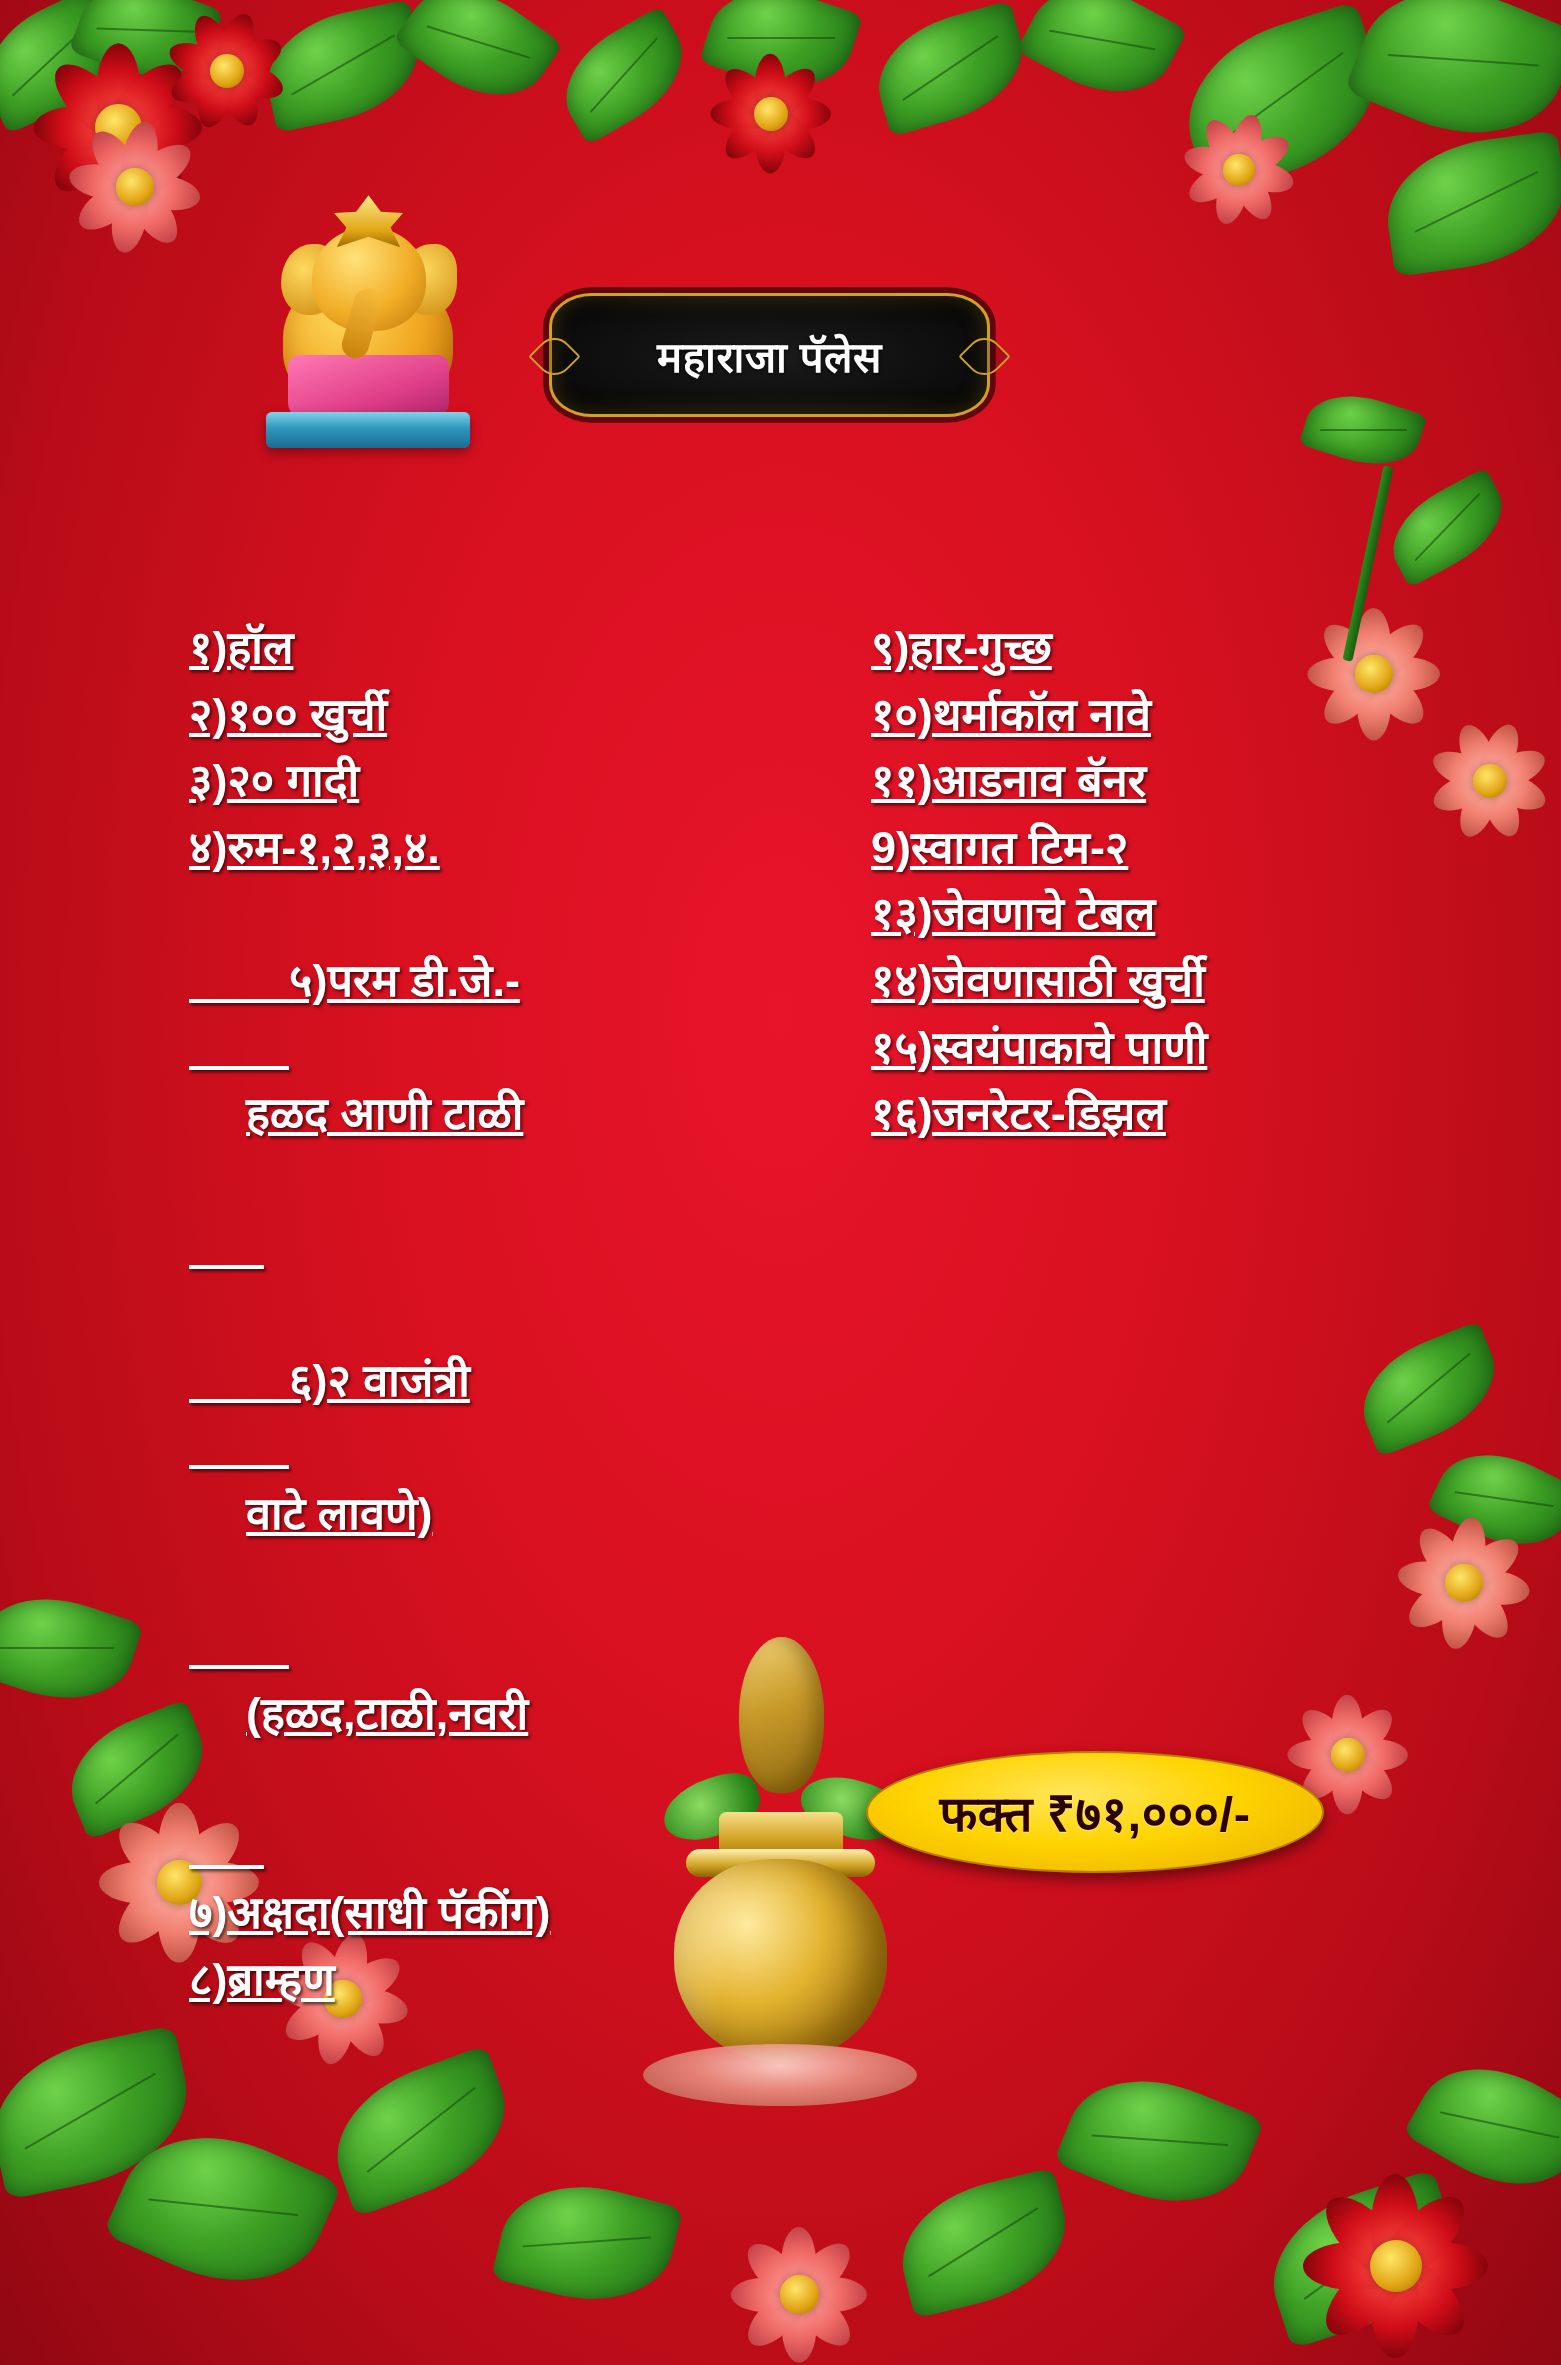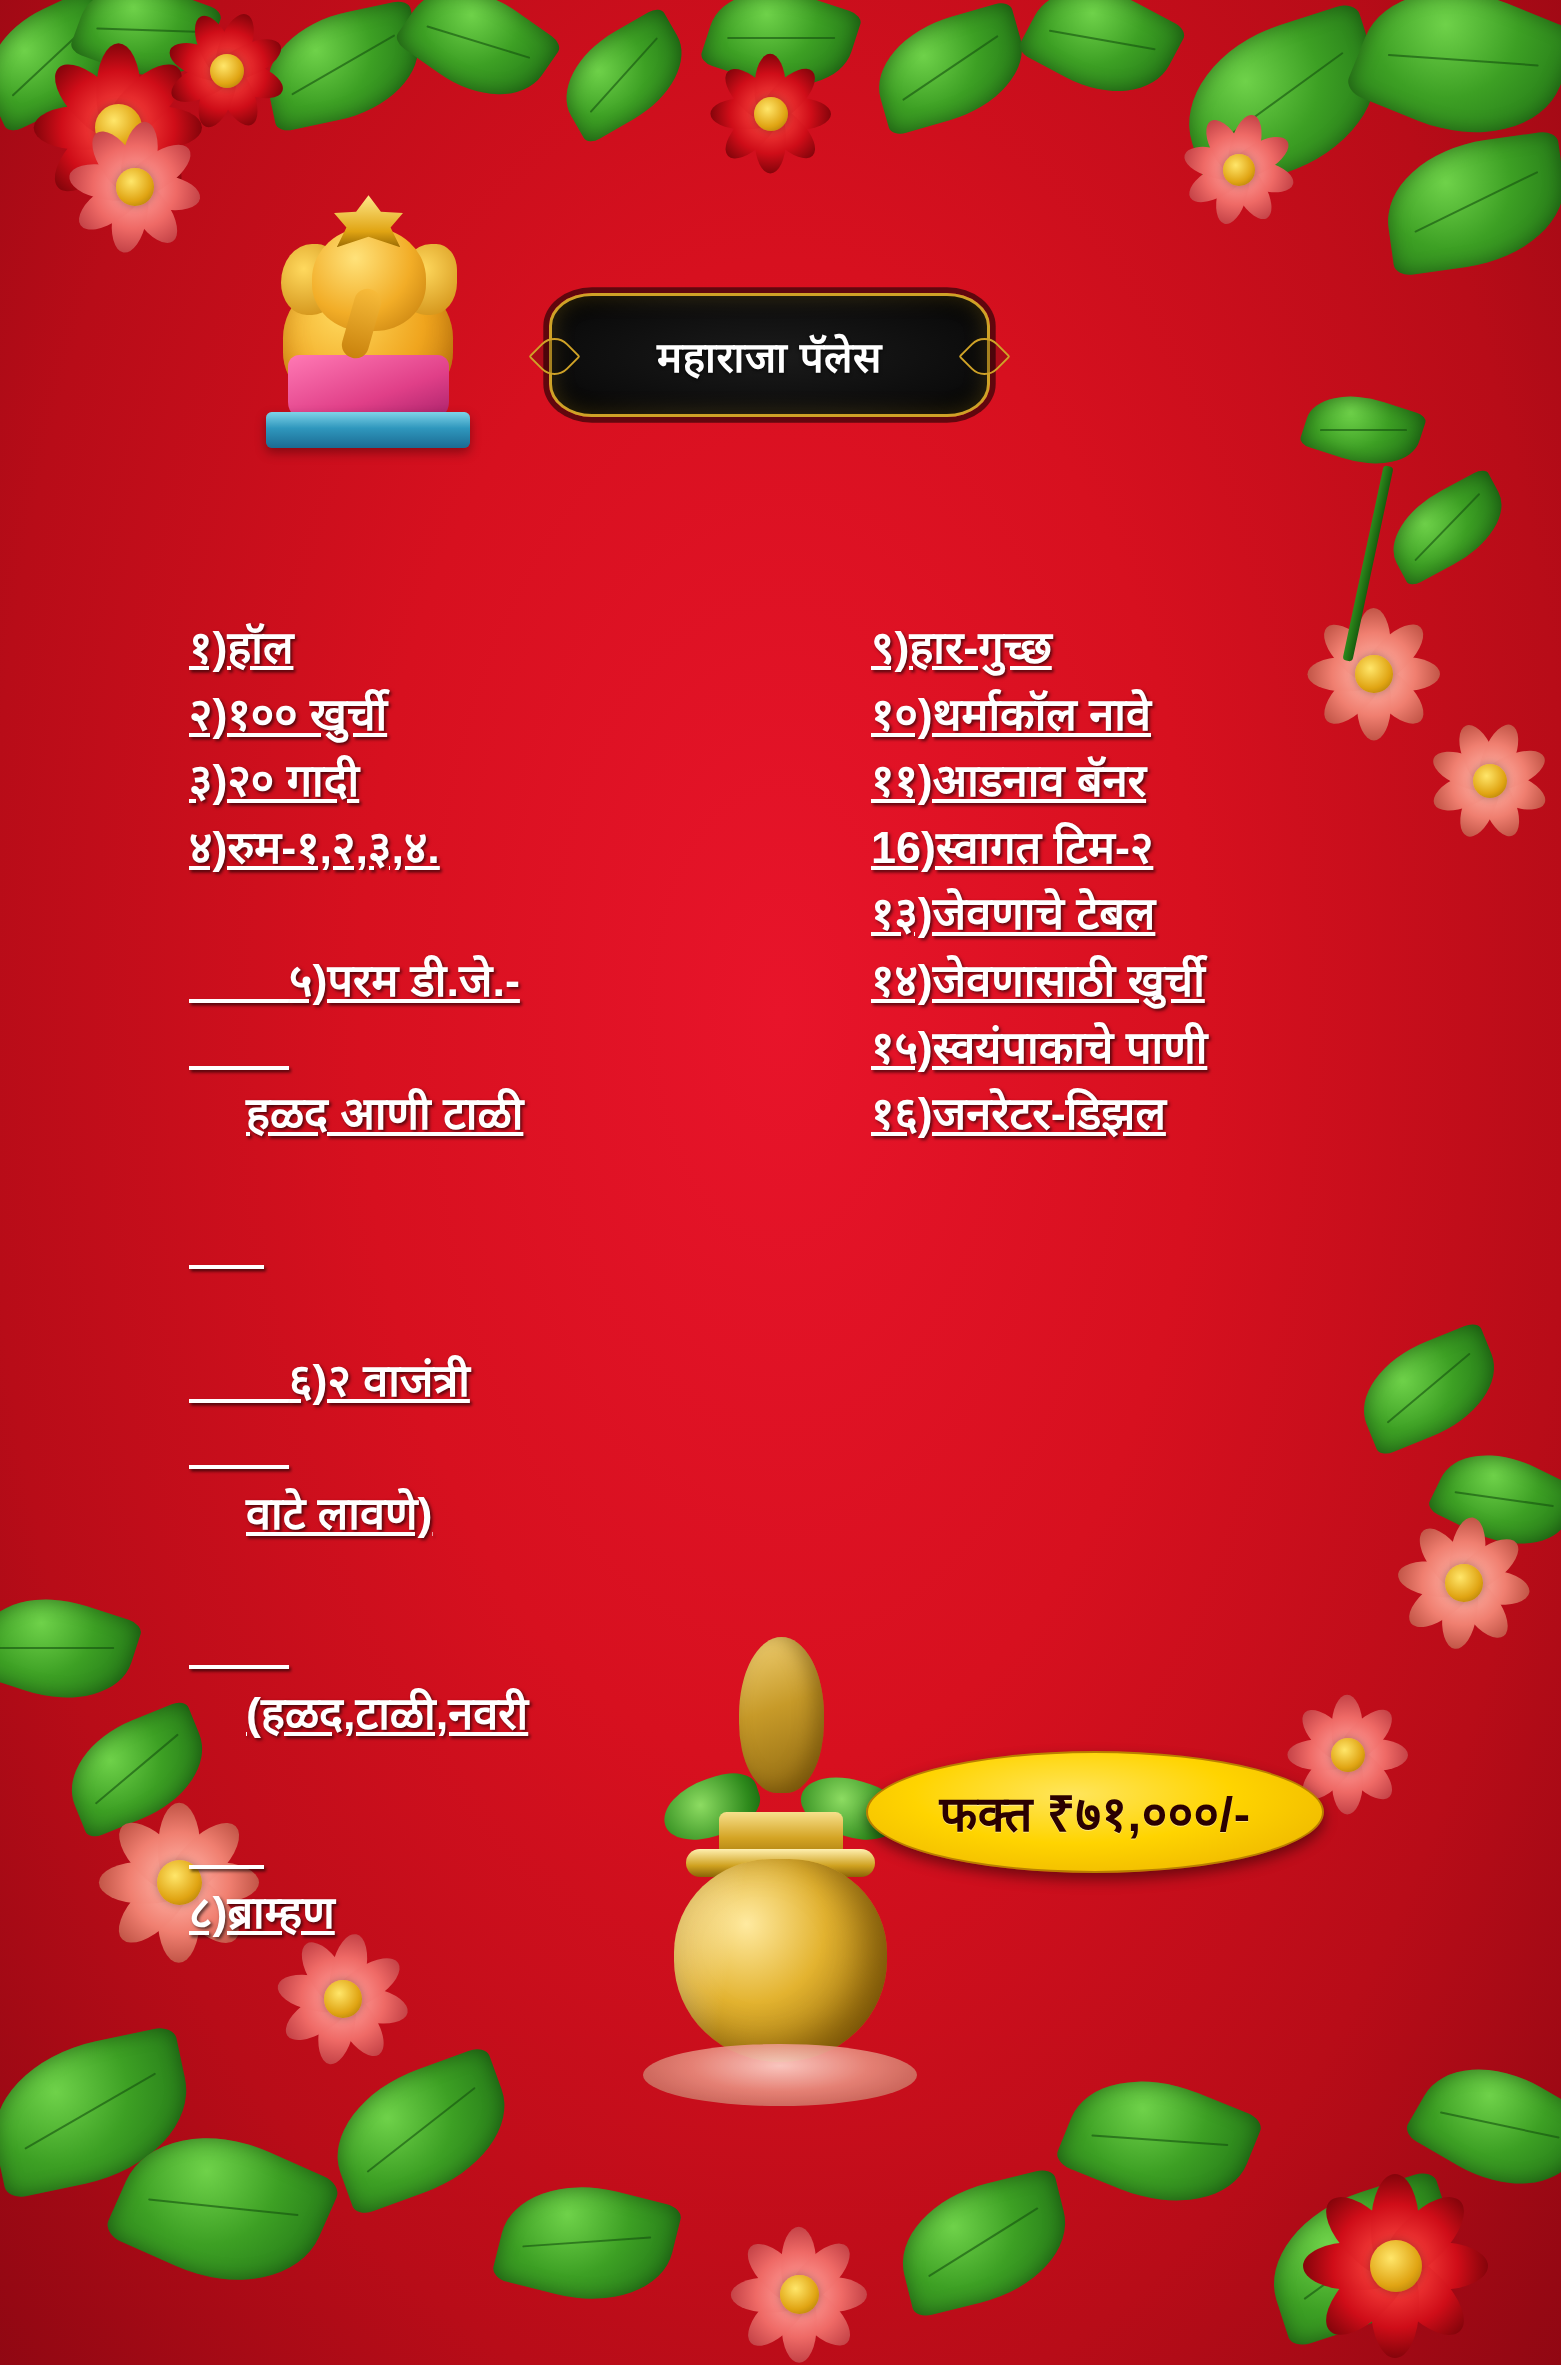--- a/index.html
+++ b/index.html
@@ -507,28 +507,29 @@
       <div class="item"><span>४)रुम-१,२,३,४.</span></div>
       <div class="item">
         <span>५)परम डी.जे.-</span>
         <span class="sub">हळद आणी टाळी</span>
       </div>
       <div class="item">
         <span>६)२ वाजंत्री</span>
         <span class="sub">वाटे लावणे)</span>
         <span class="sub">(हळद,टाळी,नवरी</span>
       </div>
+      <div class="item"><span>७)अक्षदा(साधी पॅकींग)</span></div>
       <div class="item"><span>८)ब्राम्हण</span></div>
     </div>
 
     <div class="col right">
       <div class="item"><span>९)हार-गुच्छ</span></div>
       <div class="item"><span>१०)थर्माकॉल नावे</span></div>
       <div class="item"><span>११)आडनाव बॅनर</span></div>
-      <div class="item"><span>16)स्वागत टिम-२</span></div>
+      <div class="item"><span>9)स्वागत टिम-२</span></div>
       <div class="item"><span>१३)जेवणाचे टेबल</span></div>
       <div class="item"><span>१४)जेवणासाठी खुर्ची</span></div>
       <div class="item"><span>१५)स्वयंपाकाचे पाणी</span></div>
       <div class="item"><span>१६)जनरेटर-डिझल</span></div>
     </div>
 
   </div>
 
   <div class="kalash">
     <div class="mango-l"></div>

